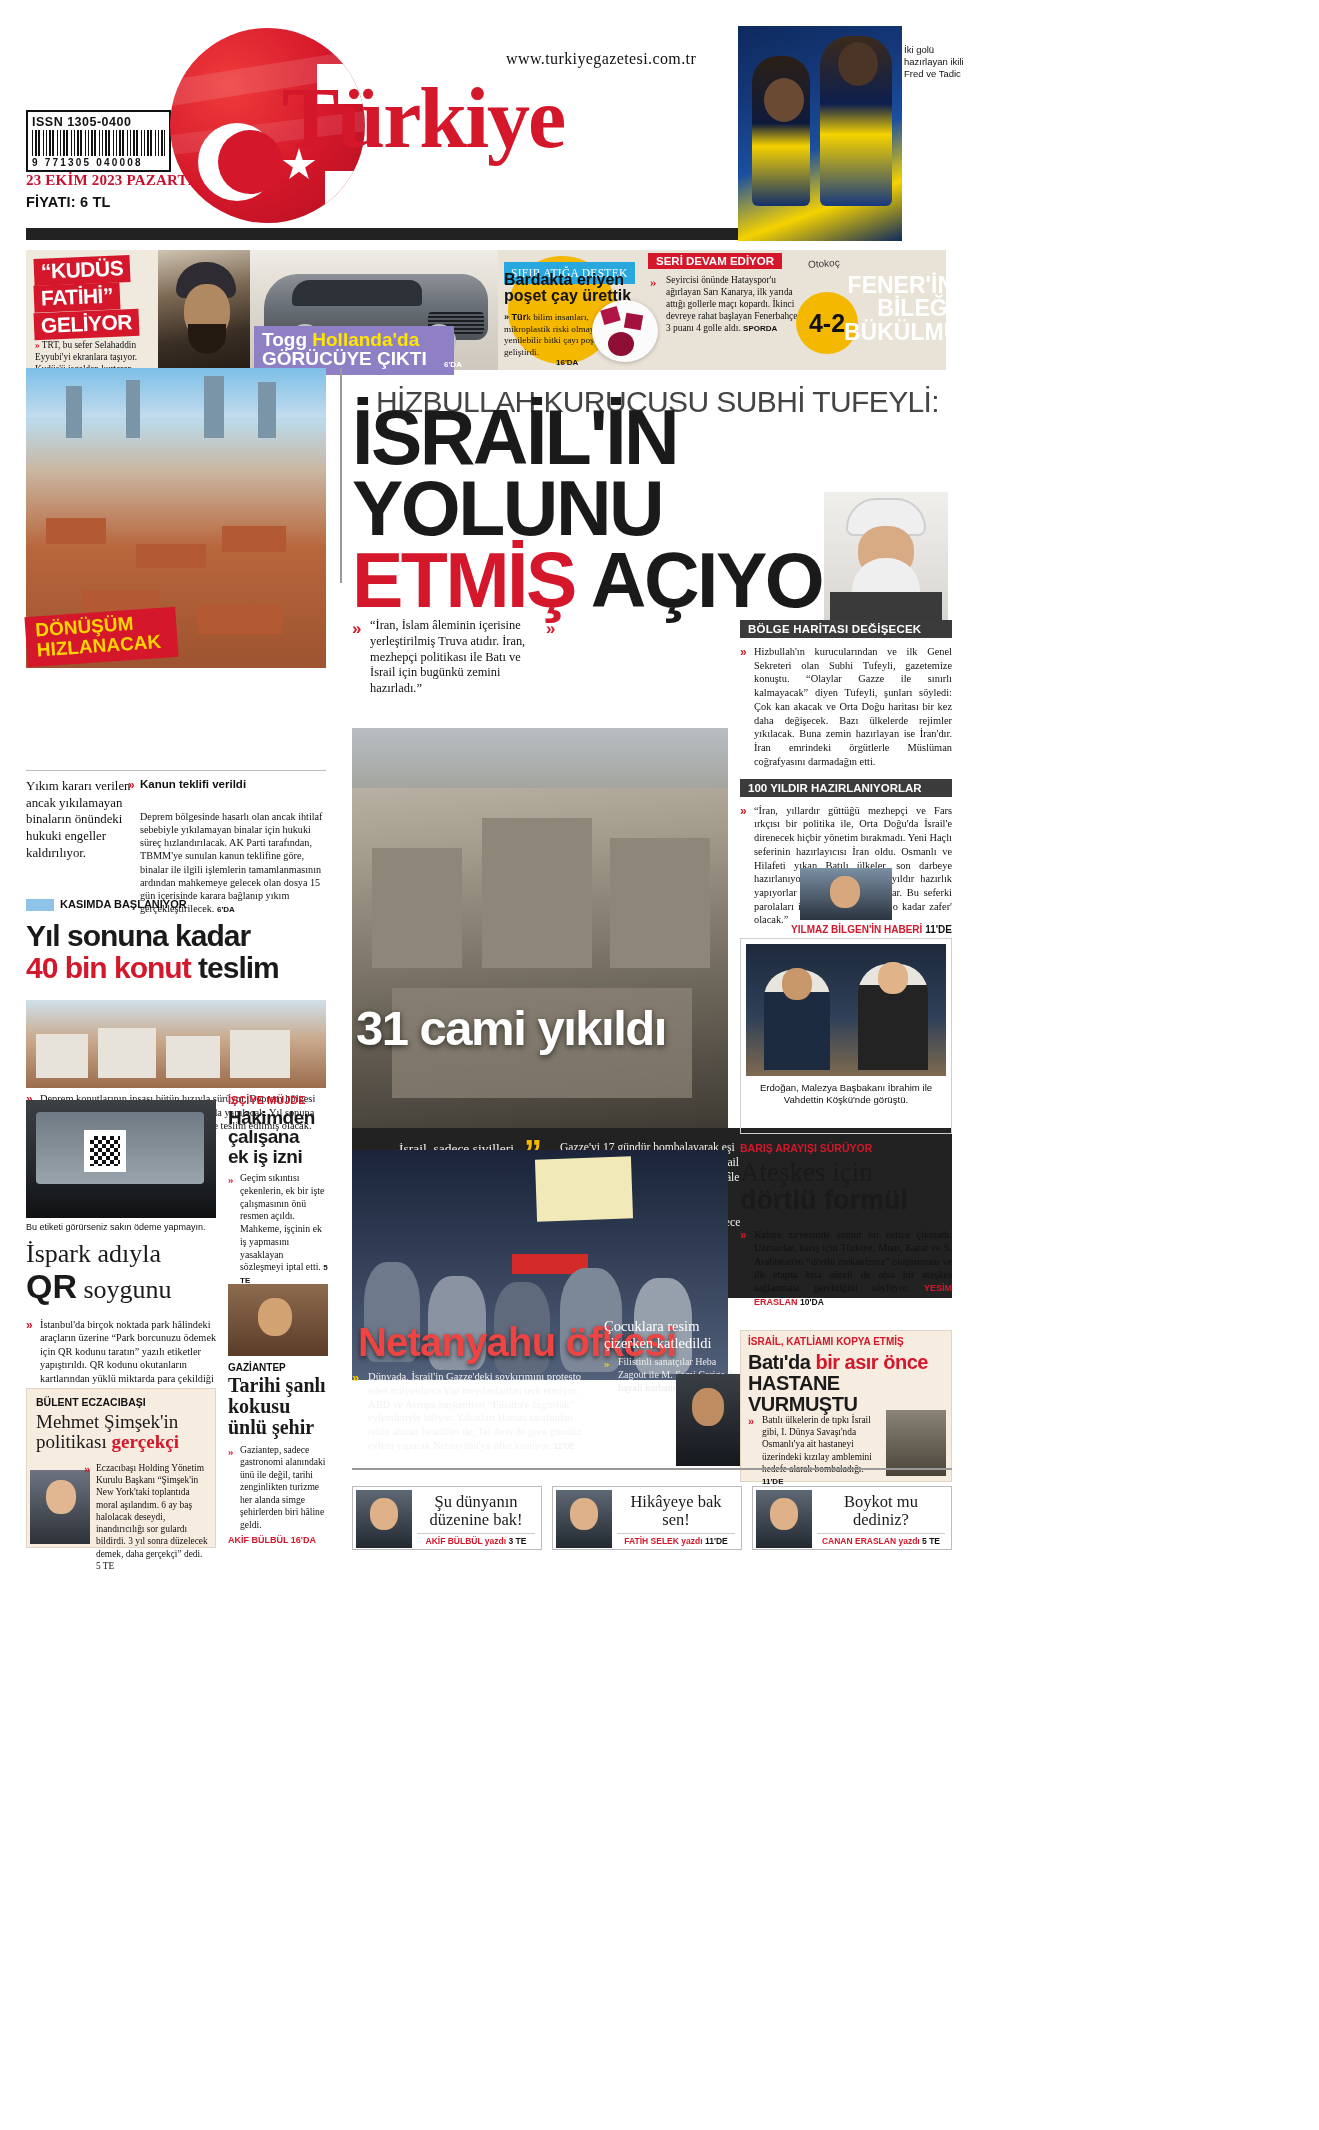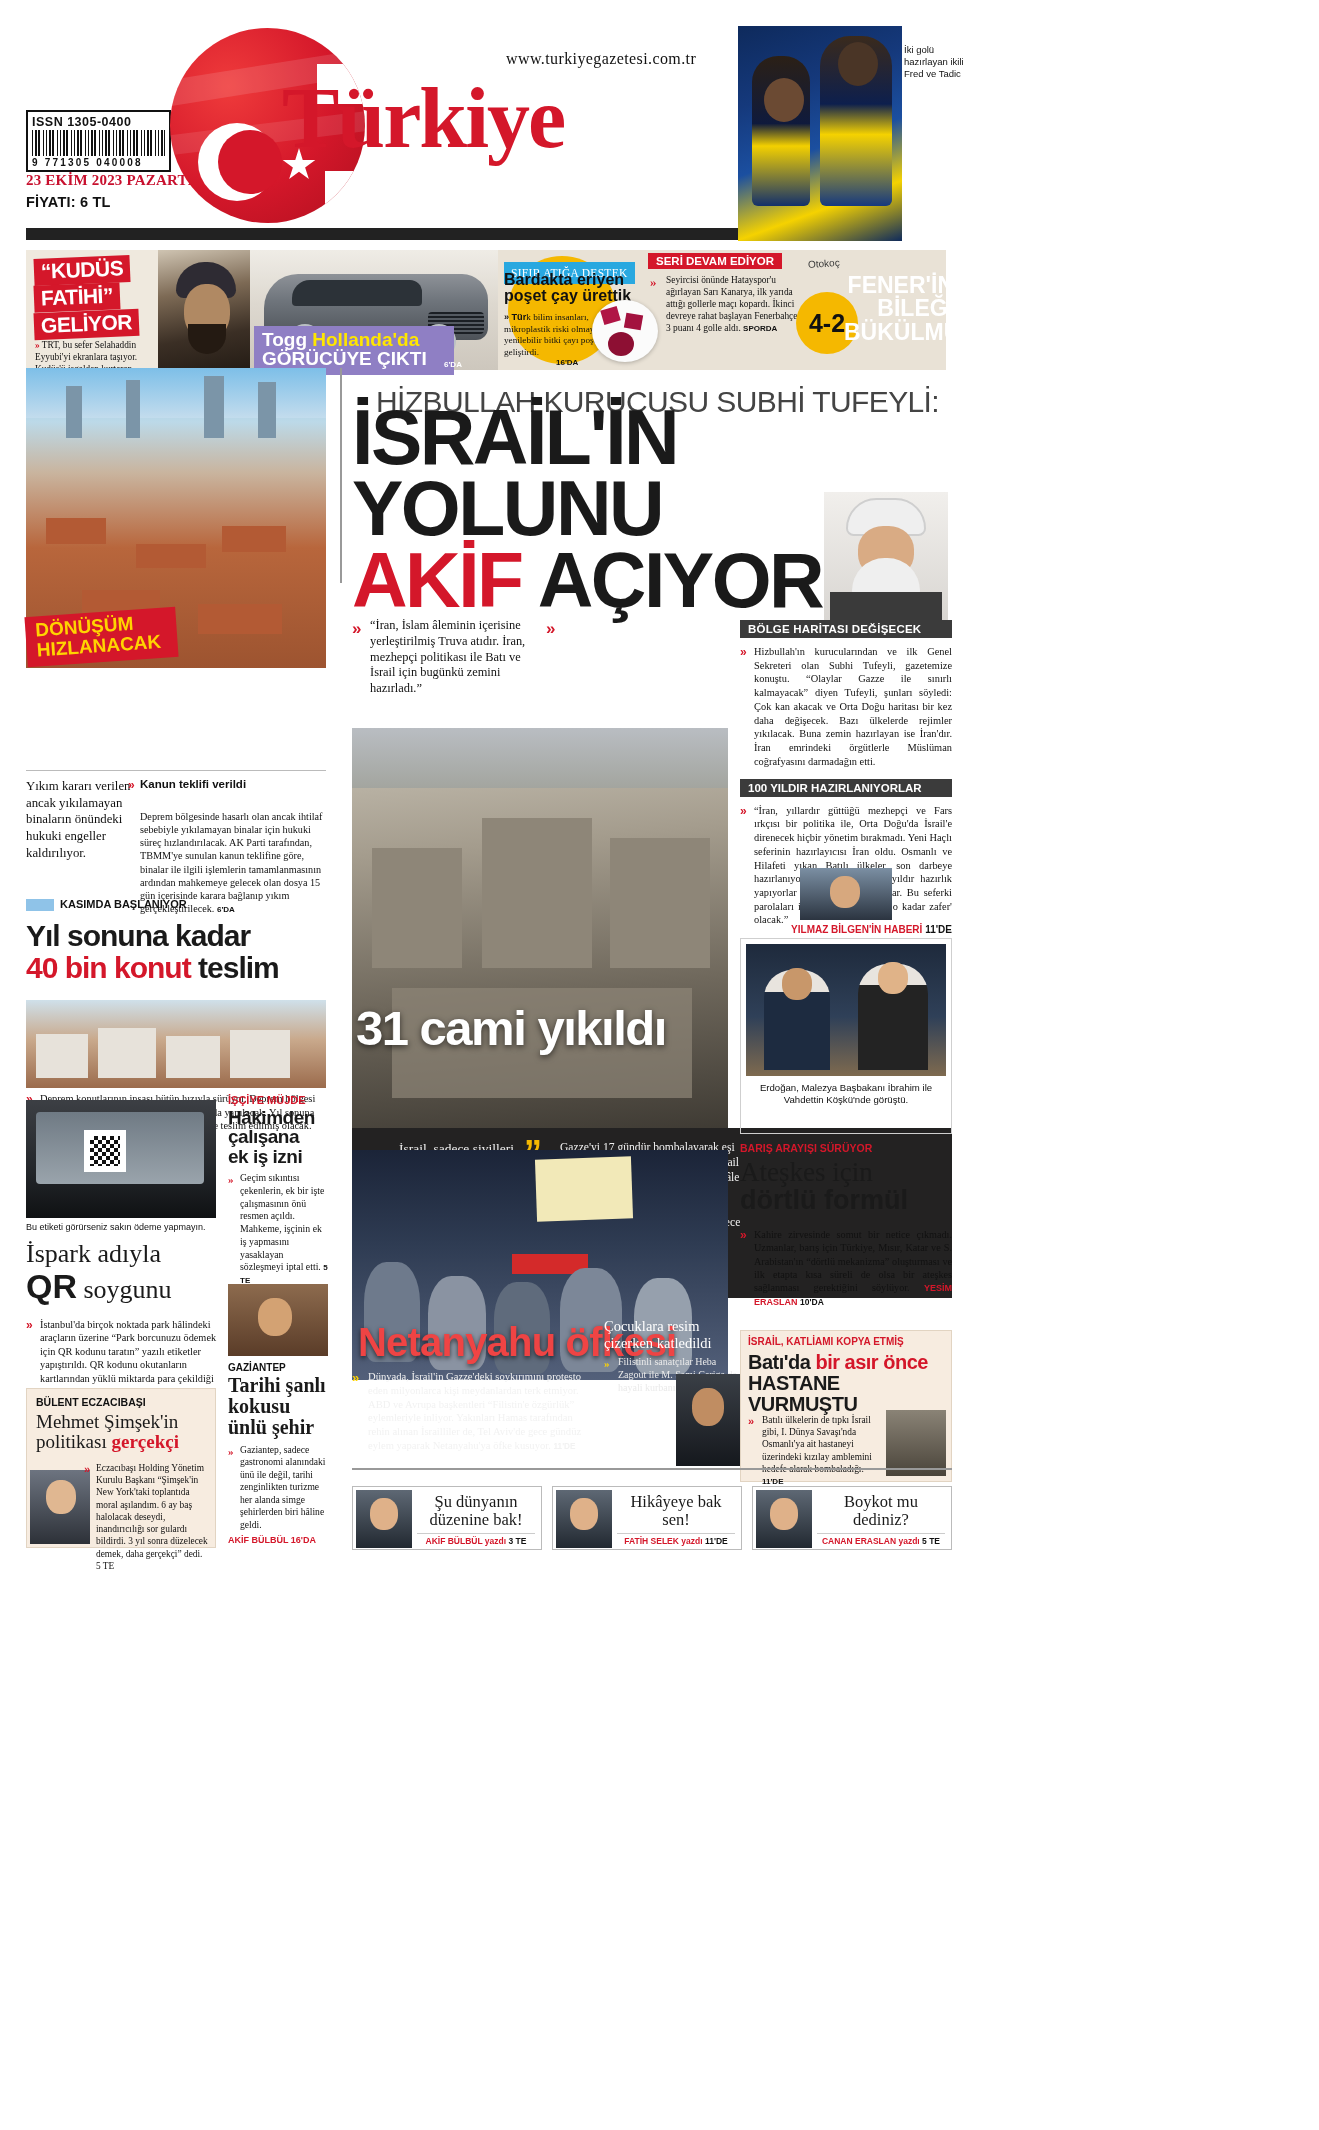--- a/index.html
+++ b/index.html
@@ -420,21 +420,21 @@
         <div class="t2">BİLEĞİ</div>
         <div class="t3">BÜKÜLMÜYOR</div>
       </div>
     </div>
   </div>
 
   <div class="head-rule"></div>
   <div class="kicker">HİZBULLAH KURUCUSU SUBHİ TUFEYLİ:</div>
   <div class="bighead">
     <div class="l1">İSRAİL'İN YOLUNU</div>
-    <div class="l2"><span class="red">AKİF</span><span class="blk"> AÇIYOR</span></div>
+    <div class="l2"><span class="red">ETMİŞ</span><span class="blk"> AÇIYOR</span></div>
   </div>
   <div class="cleric">
     <div class="turban"></div>
       <div class="face"></div>
       <div class="beard"></div>
       <div class="robe"></div>
   </div>
 
   <div class="quotes-row">
     <div class="quote-col">

